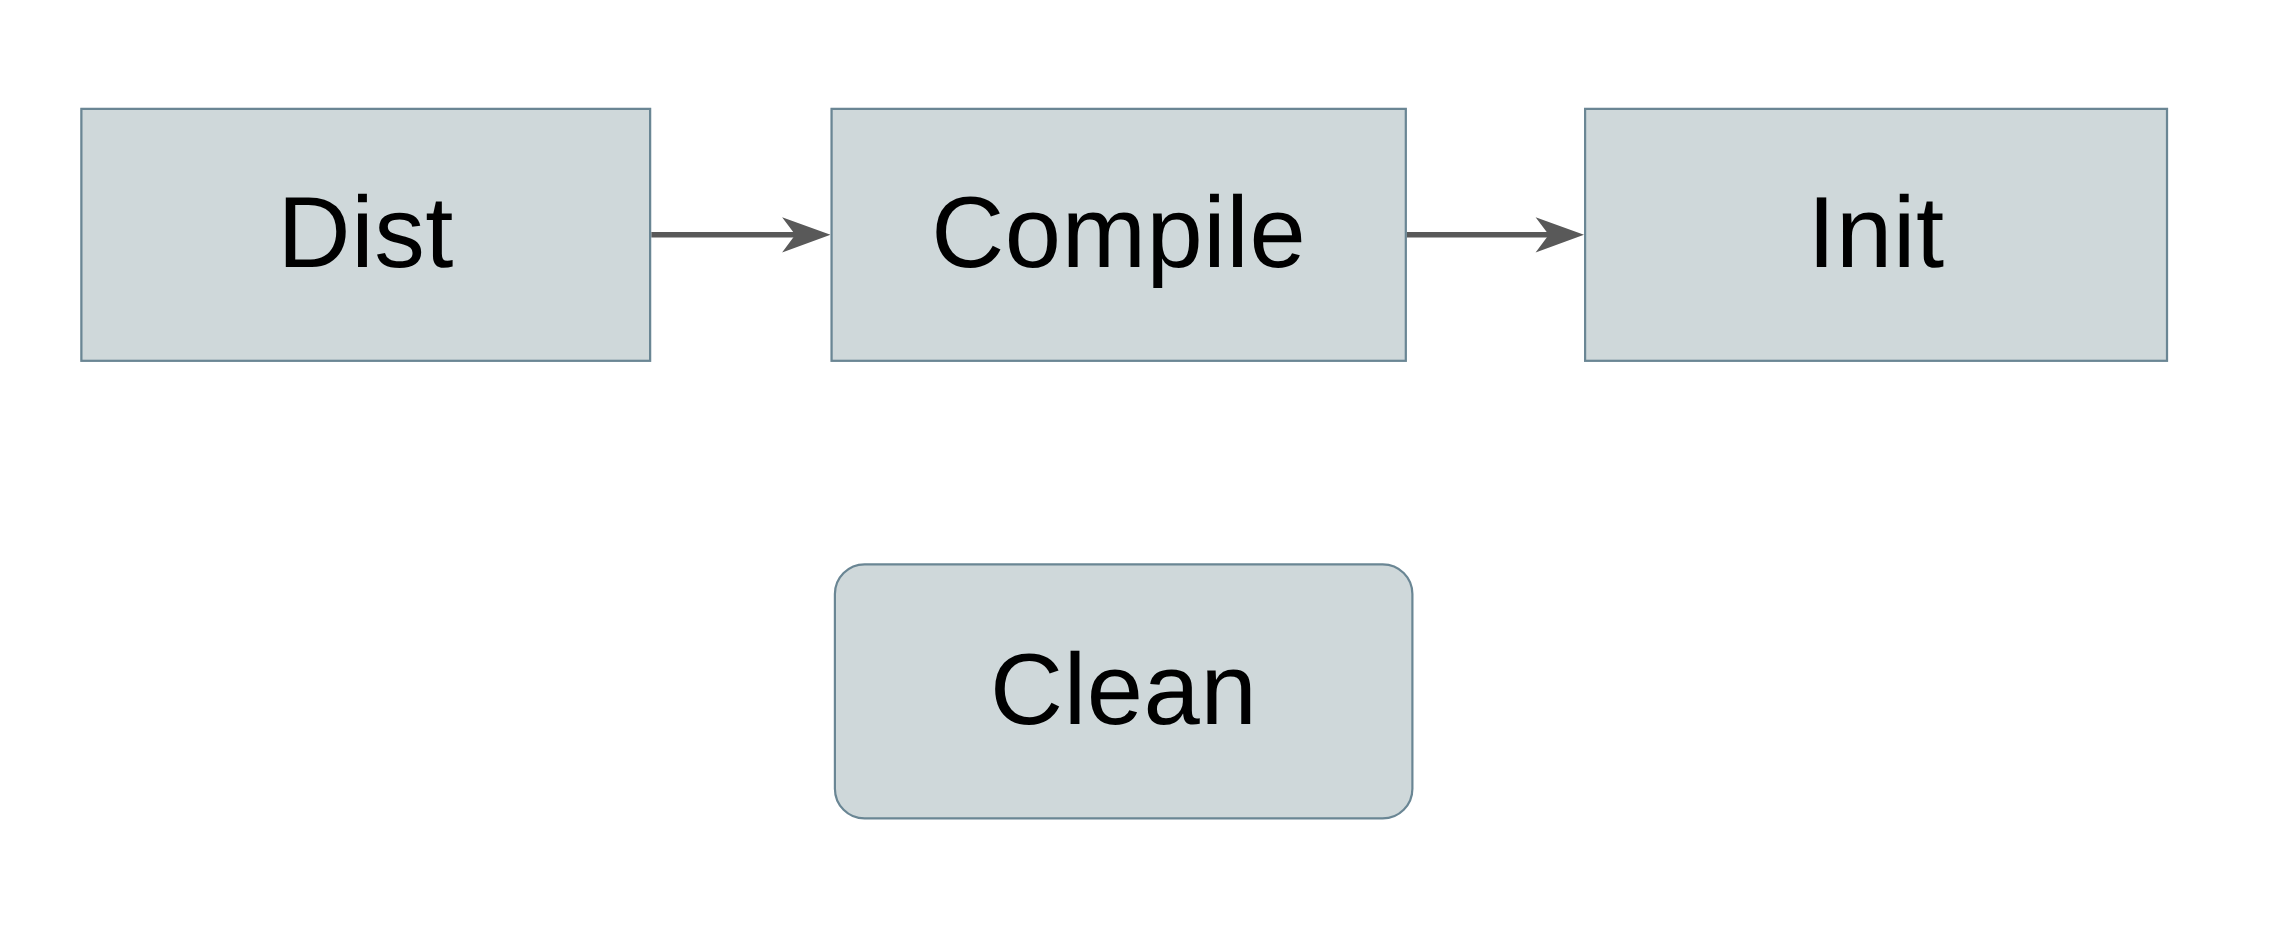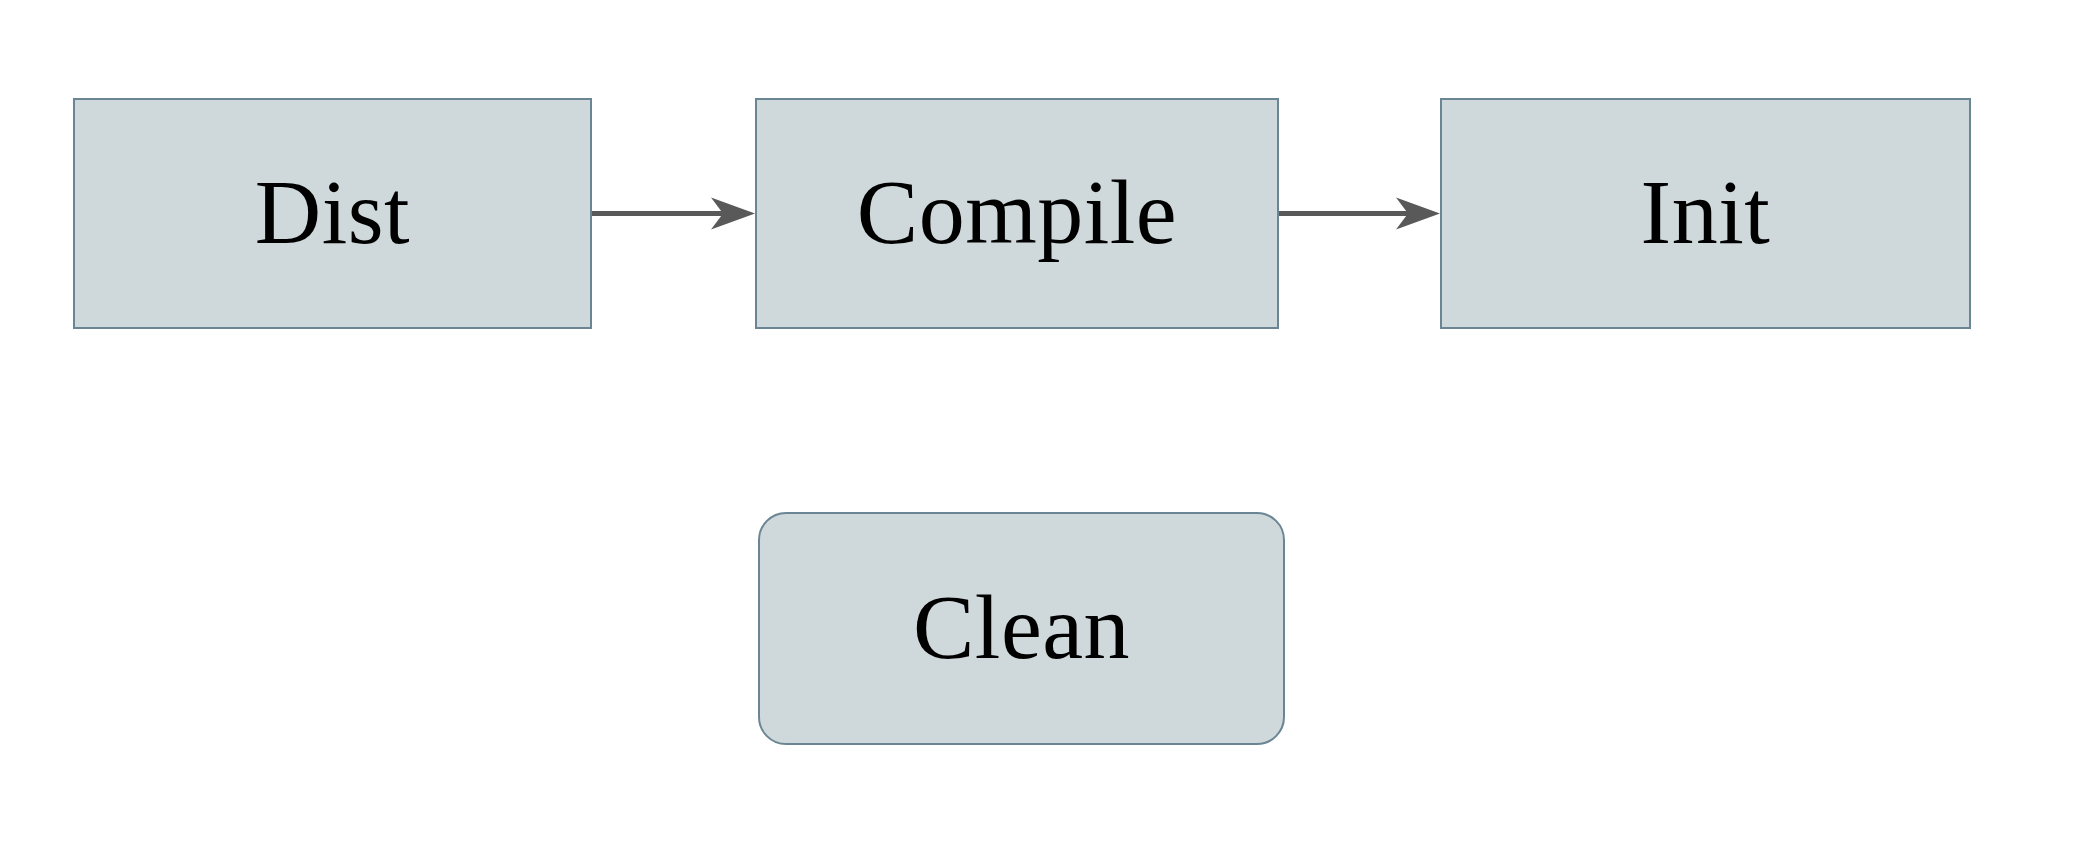--- a/index.html
+++ b/index.html
@@ -6,21 +6,21 @@
     margin: 0;
     padding: 0;
     background: #ffffff;
   }
   #canvas {
     position: relative;
     width: 2078px;
     height: 848px;
     background: #ffffff;
     overflow: hidden;
-    font-family: Liberation Serif, serif;
+    font-family: Liberation Sans, sans-serif;
   }
   #edges-layer {
     position: absolute;
     left: 0;
     top: 0;
     width: 2078px;
     height: 848px;
     pointer-events: none;
   }
   .node {

